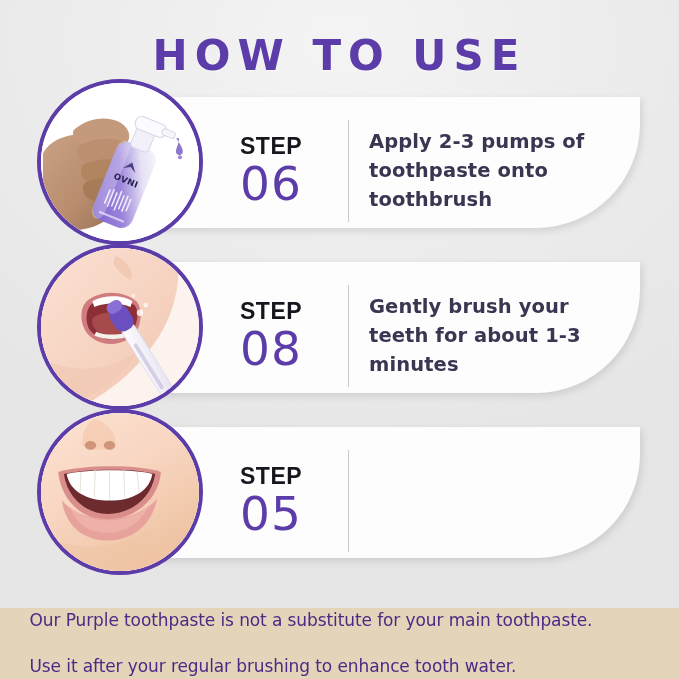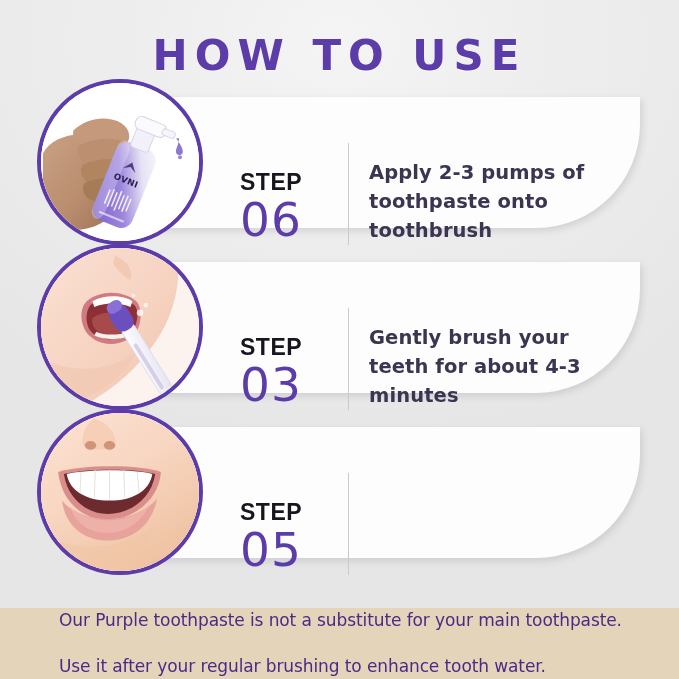--- a/index.html
+++ b/index.html
@@ -49,25 +49,25 @@
     border-radius: 0 0 104px 0;
     box-shadow: 2px 3px 7px rgba(120,120,130,0.22);
   }
   #card1 { top: 97px; }
   #card2 { top: 262px; }
   #card3 { top: 427px; }
 
   .card-inner {
     position: absolute;
     left: 104px;
-    top: 17px;
+    top: 8px;
     right: 0;
     height: 100%;
     display: flex;
-    align-items: flex-end;
+    align-items: center;
   }
   .step-block {
     width: 96px;
     flex: 0 0 96px;
     text-align: left;
     padding-right: 8px;
   }
   .step-word {
     font-family: "Liberation Sans", sans-serif;
     font-weight: 700;
@@ -124,21 +124,21 @@
   #note {
     position: absolute;
     left: 0;
     bottom: 0;
     width: 679px;
     height: 71px;
     background: #e4d4ba;
     display: flex;
     flex-direction: column;
     justify-content: center;
-    align-items: flex-end;
+    align-items: center;
     gap: 21px;
   }
   .note-line {
     font-family: "DejaVu Sans", sans-serif;
     font-weight: 400;
     font-size: 17px;
     line-height: 25px;
     color: #4b2a86;
     width: 620px;
     text-align: left;
@@ -213,24 +213,24 @@
 
       <path d="M142 58 C146 64 149 68 149 72 a3.6 3.6 0 0 1 -7.2 0 c0 -4 3.2 -8 3.2 -14 Z" fill="#8f76cf"></path>
       <circle cx="146" cy="78" r="2.1" fill="#9e86d8"></circle>
     </svg>
   </div>
 
   <div class="card" id="card2">
     <div class="card-inner">
       <div class="step-block">
         <div class="step-word">STEP</div>
-        <div class="step-num">03</div>
+        <div class="step-num">08</div>
       </div>
       <div class="divider"></div>
-      <div class="desc">Gently brush your teeth for about 4-3 minutes</div>
+      <div class="desc">Gently brush your teeth for about 1-3 minutes</div>
     </div>
   </div>
 
   <div class="photo" id="photo2">
     <svg viewBox="0 0 166 166" xmlns="http://www.w3.org/2000/svg">
       <defs>
         <linearGradient id="faceG" x1="0" y1="0" x2="1" y2="1">
           <stop offset="0%" stop-color="#fbe2d4"></stop>
           <stop offset="60%" stop-color="#f6d2c0"></stop>
           <stop offset="100%" stop-color="#eec3ac"></stop>

